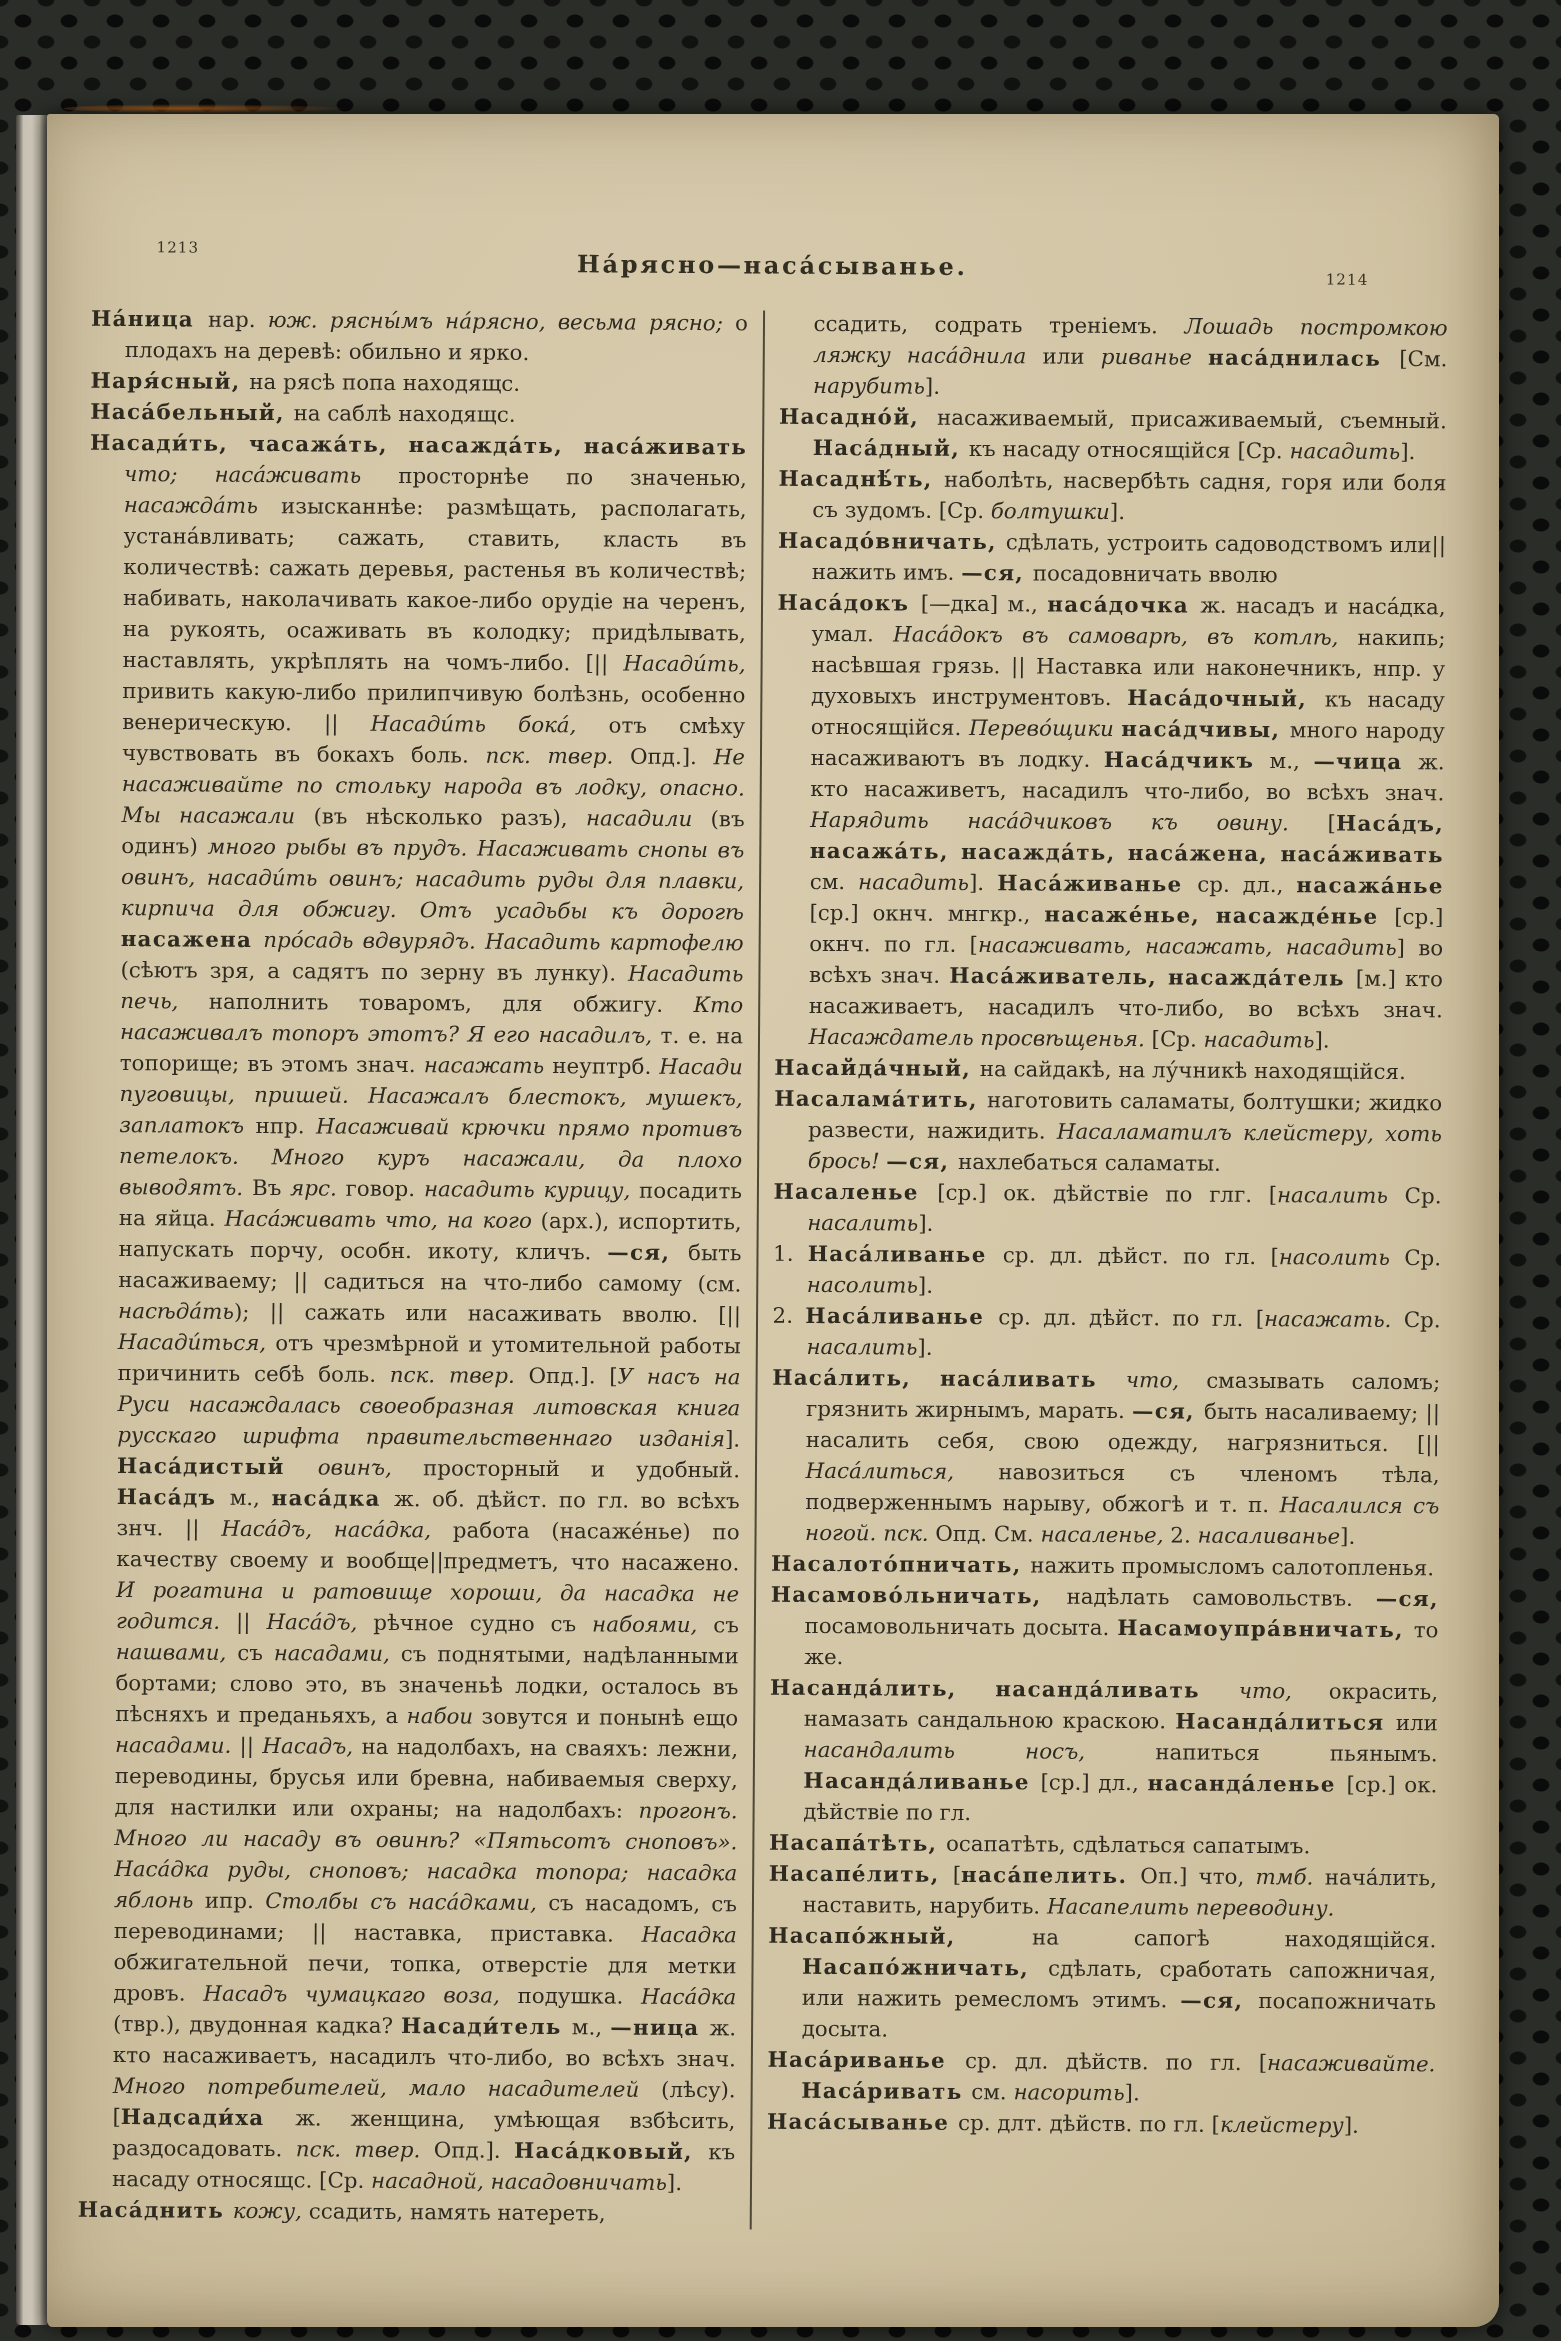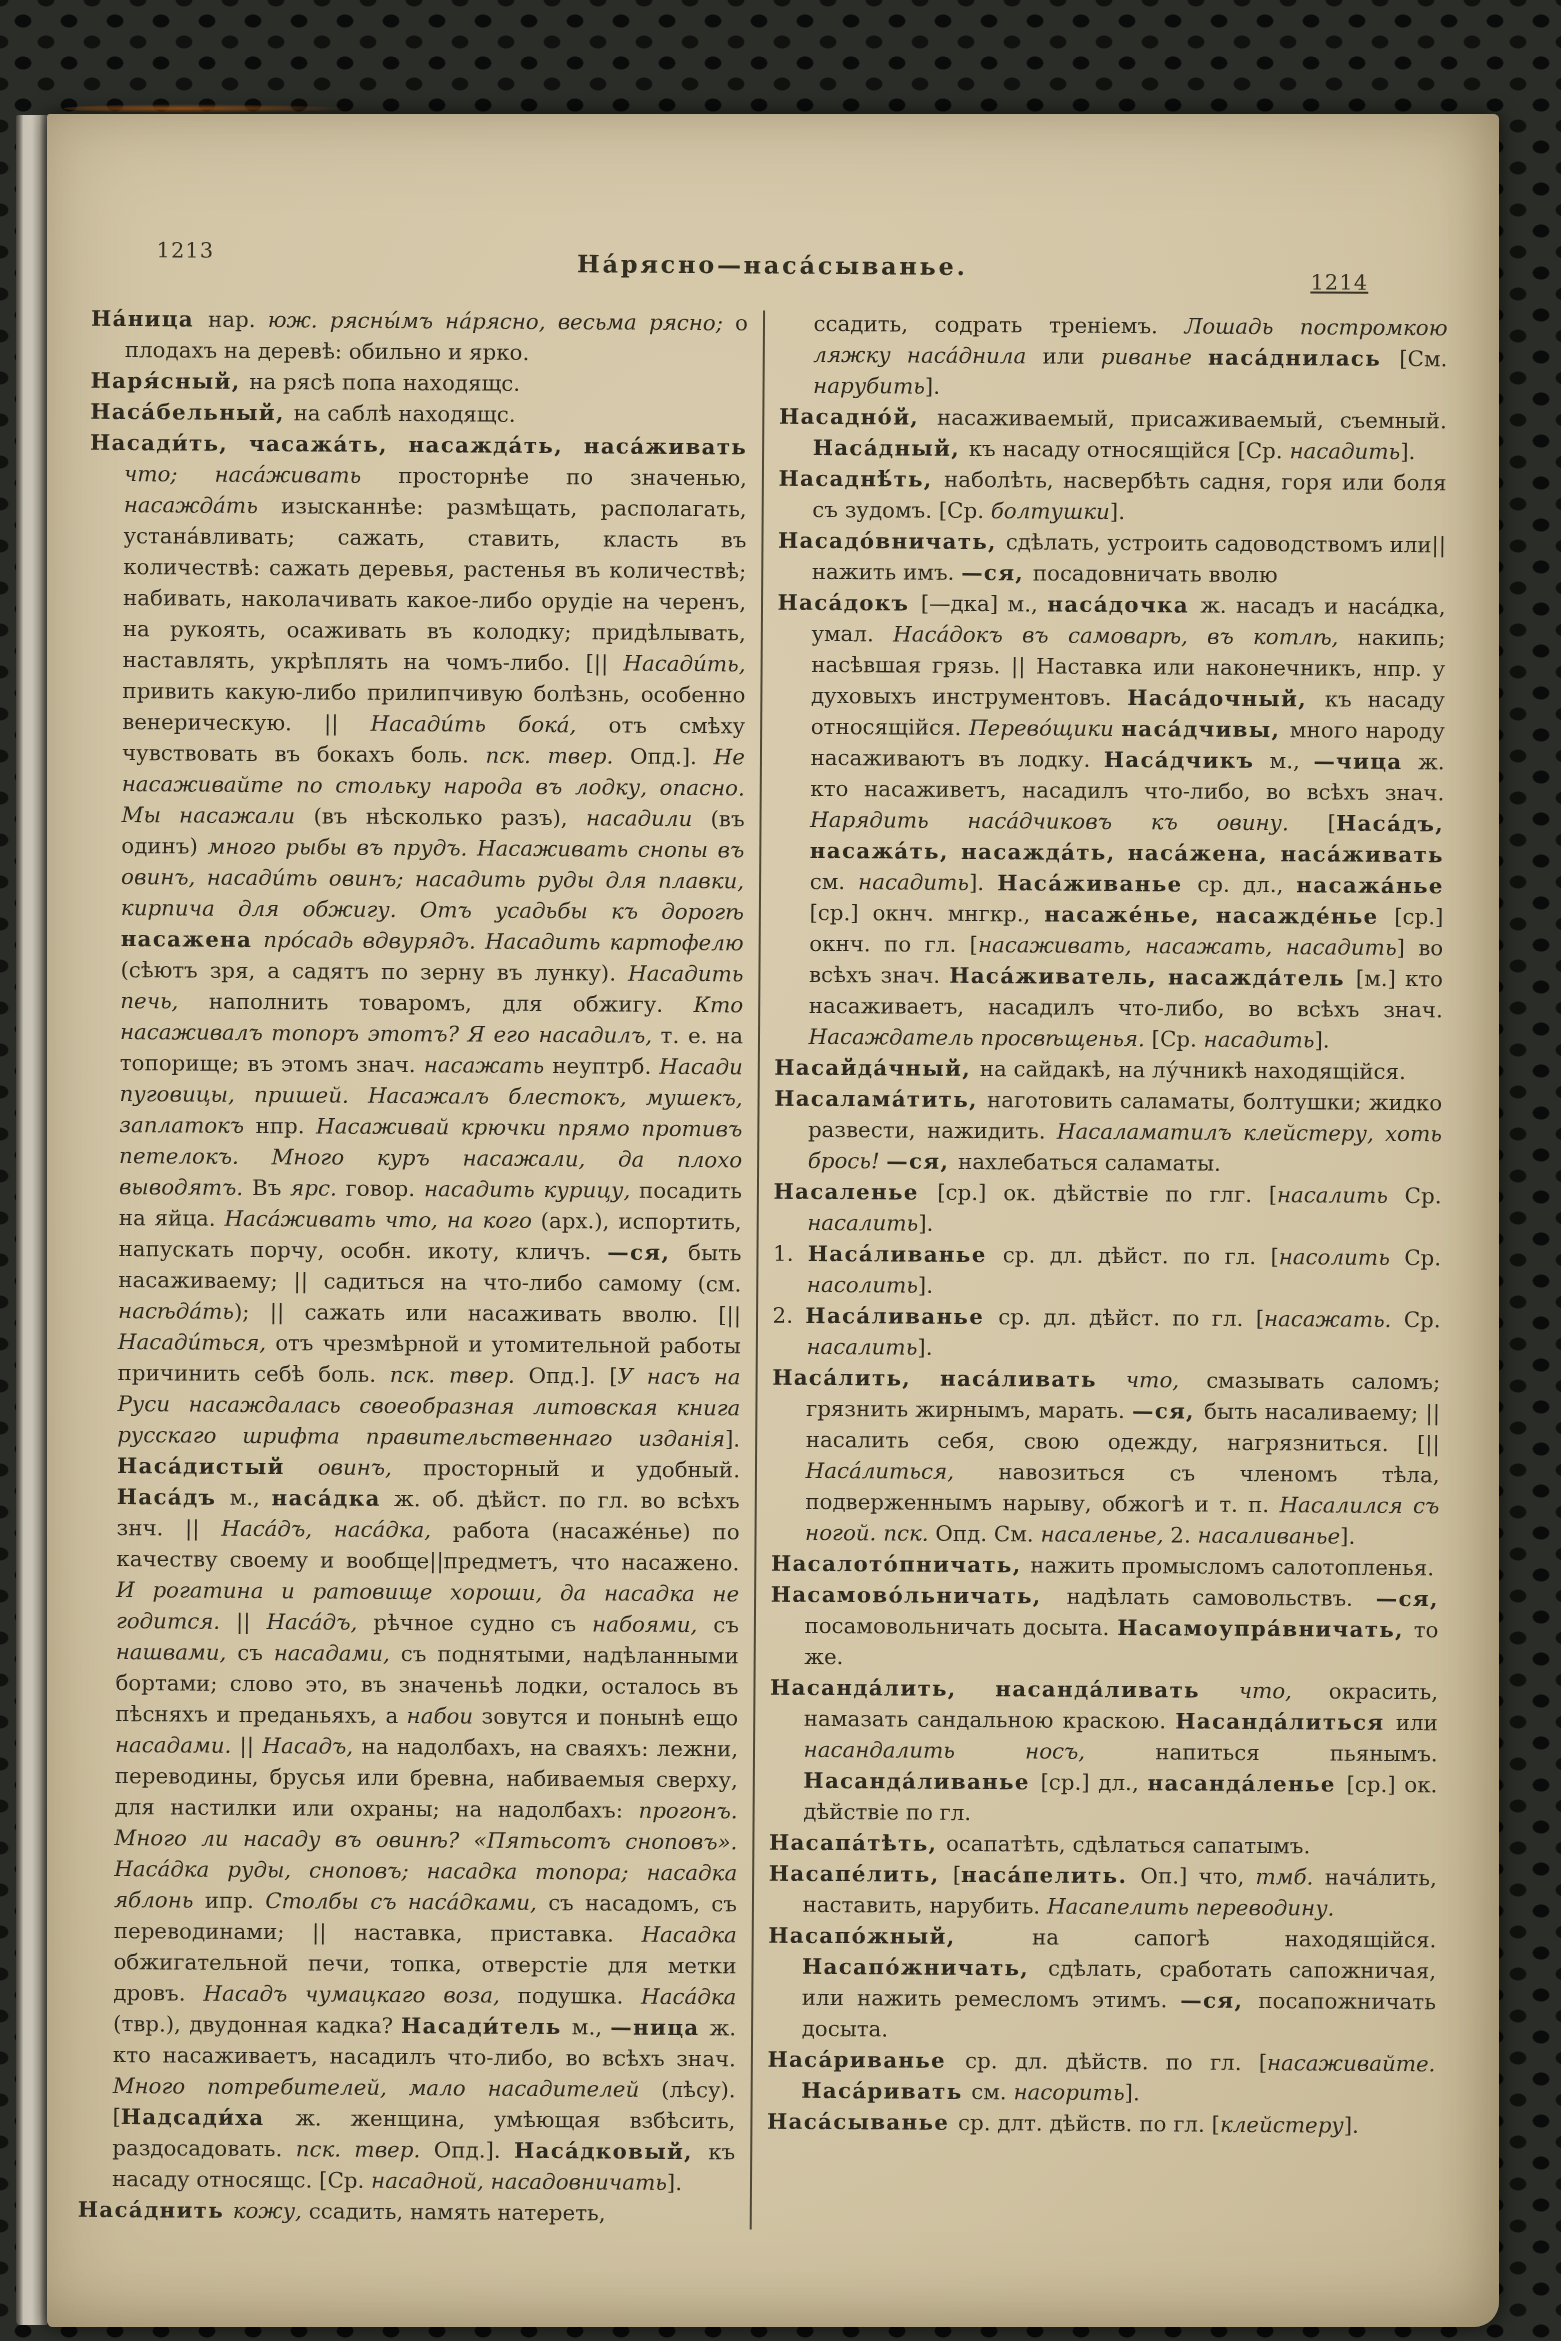--- a/index.html
+++ b/index.html
@@ -25,23 +25,23 @@
     background:radial-gradient(ellipse at 40% 50%, #b2611b 0%, rgba(178,97,27,0) 70%);}
   .rust.r2{left:46px;top:161px;width:7.5px;height:32px;
     background:radial-gradient(ellipse at 50% 40%, #a85c1e 0%, rgba(168,92,30,0) 75%);}
   .page{
     position:absolute;left:47px;top:114px;width:1452px;height:2213px;
     background:radial-gradient(ellipse at 45% 32%, #d9ccae 0%, #d3c6a7 52%, #cabc9a 88%, #c3b592 100%);
     border-radius:3.2px 5.4px 25px 6.4px;
     box-shadow:inset 0 0 91px rgba(90,72,42,.28), inset -14px -9.7px 43px rgba(90,72,42,.22), 0 0 19.3px rgba(0,0,0,.65);
   }
   .sheet{position:absolute;inset:0;transform:rotate(.4deg);transform-origin:64px 64px;color:#2f2a20;}
-  .pageno{position:absolute;font-size:21px;letter-spacing:1.1px;color:#393326;}
+  .pageno{position:absolute;font-size:15px;letter-spacing:1.1px;color:#393326;}
   .pageno.left{left:110px;top:124px;}
-  .pageno.right{right:130px;top:148px;text-decoration:underline;}
+  .pageno.right{right:130px;top:148px;}
   .running-title{
     position:absolute;left:0;right:0;top:132px;text-align:center;
     font-size:24px;font-weight:700;letter-spacing:2.7px;color:#332e22;
   }
   .text-body{position:absolute;left:45px;top:189px;display:flex;align-items:stretch;}
   .col{font-size:21.4px;line-height:31px;text-align:justify;}
   .col.left{width:657px;}
   .col.right{width:668px;}
   .divider{width:1.6px;background:#4e4837;margin:3.2px 15px 0 15px;}
   .entry{margin:0;text-indent:-34px;padding-left:34px;}

